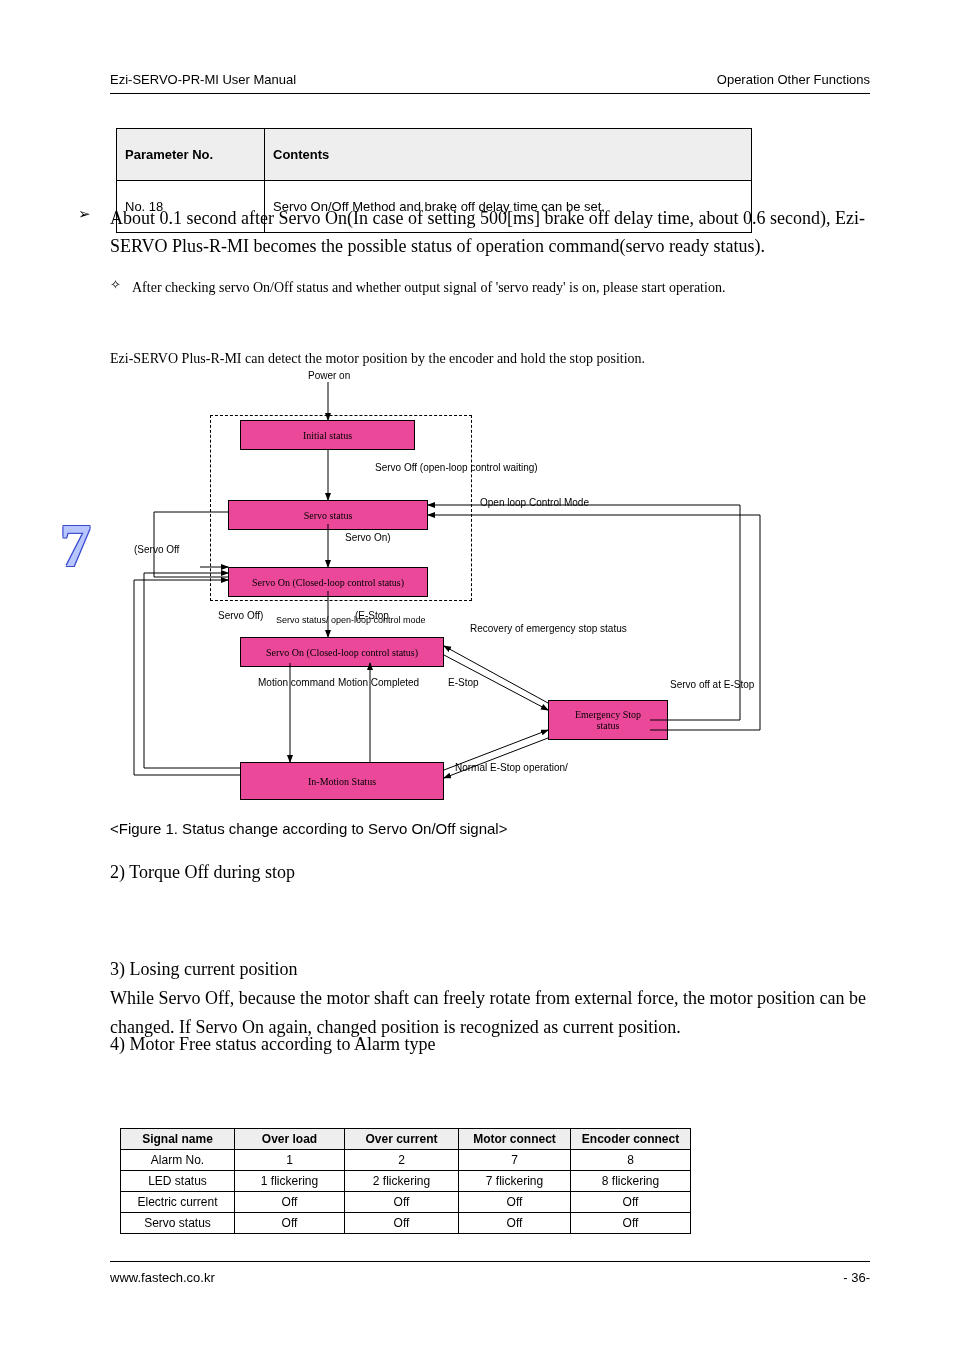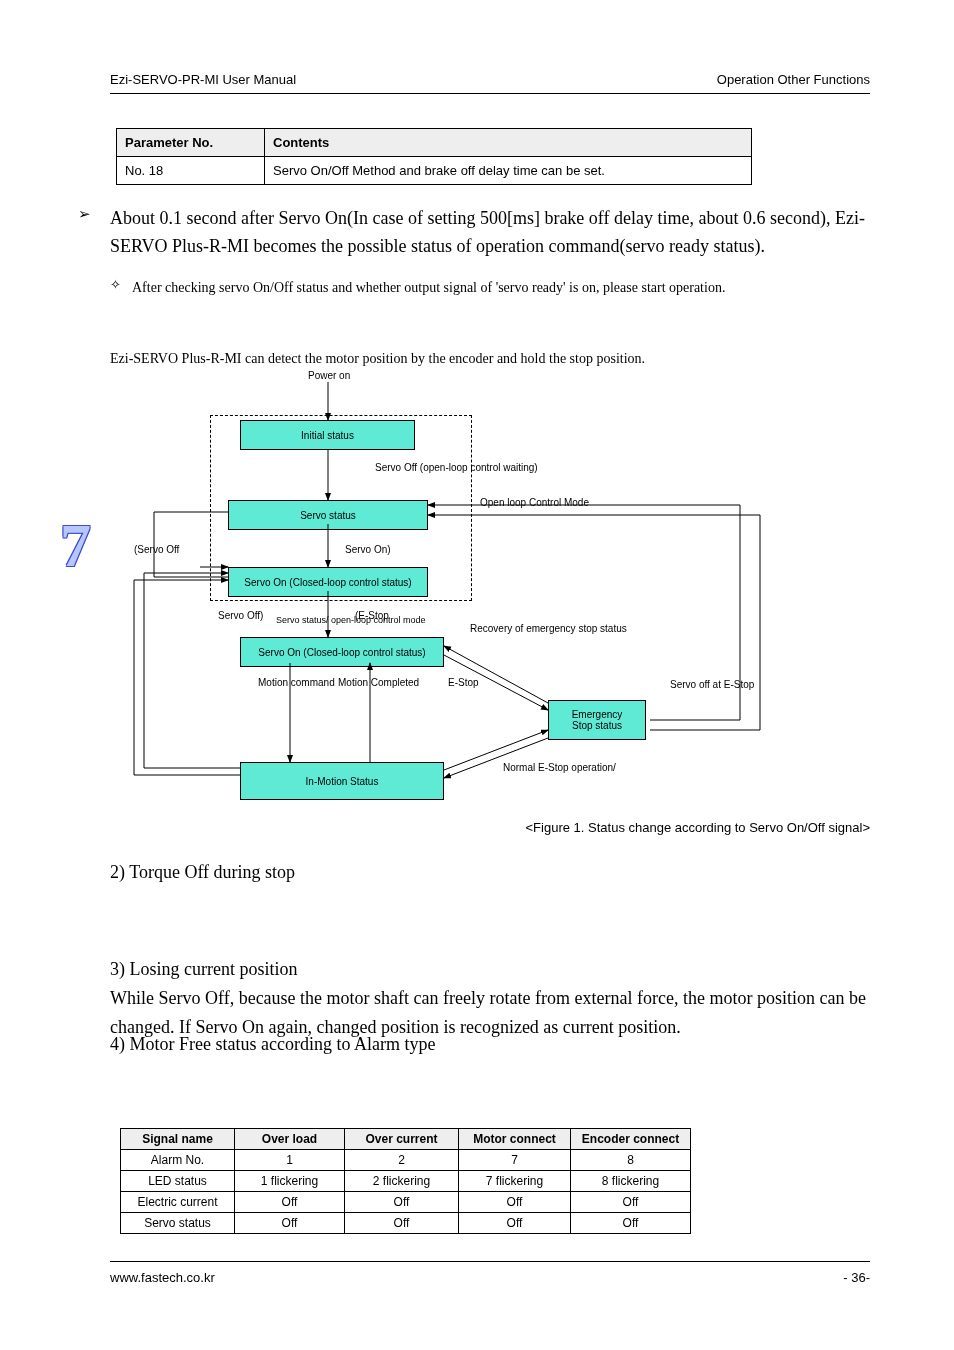--- a/index.html
+++ b/index.html
@@ -42,21 +42,21 @@
     position: absolute;
     top: 128px;
     left: 6px;
     border-collapse: collapse;
     width: 636px;
   }
   table.t1 th, table.t1 td {
     border: 1px solid #000;
     font-size: 13px;
     font-family: Arial, sans-serif;
-    padding: 6px 8px;
+    padding: 18px 8px;
     text-align: left;
   }
   table.t1 th { background: #eee; font-weight: bold; }
   .bullet-arrow {
     position: absolute;
     left: -32px;
     top: 205px;
     font-size: 15px;
   }
   .para1 {
@@ -104,45 +104,45 @@
     position: absolute;
     left: 0;
     top: 370px;
     width: 760px;
     height: 440px;
   }
   .fc svg { position: absolute; left: 0; top: 0; }
   .fc .box {
     position: absolute;
     border: 1px solid #000;
-    background: #5eead4;
+    background: #ec4899;
     font-size: 10px;
-    font-family: Liberation Sans, sans-serif;
+    font-family: Liberation Serif, serif;
     text-align: center;
     display: flex;
     align-items: center;
     justify-content: center;
     padding: 14px;
   }
   .fc .lbl {
     position: absolute;
     font-size: 10px;
     font-family: Arial, sans-serif;
     white-space: nowrap;
   }
   .dashed {
     position: absolute;
     border: 1px dashed #000;
   }
 
   .caption {
     position: absolute;
-    font-size: 13px;
-    font-family: Arial, sans-serif;
-    text-align: right;
+    font-size: 15px;
+    font-family: Arial, sans-serif;
+    text-align: left;
     width: 760px;
   }
 
   .para4 {
     position: absolute;
     left: 0;
     width: 760px;
     font-size: 18px;
     line-height: 1.6;
   }
@@ -211,38 +211,38 @@
   <div class="seven">7</div>
 
   <div class="fc">
     <div class="dashed" style="left:100px; top:45px; width:262px; height:186px;"></div>
 
     <div class="lbl" style="left:198px; top:0;">Power on</div>
     <div class="box" style="left:130px; top:50px; width:175px; height:30px;">Initial status</div>
     <div class="lbl" style="left:265px; top:92px;">Servo Off (open-loop control waiting)</div>
     <div class="box" style="left:118px; top:130px; width:200px; height:24px;">Servo status</div>
     <div class="lbl" style="left:370px; top:127px;">Open loop Control Mode</div>
-    <div class="lbl" style="left:235px; top:174px;">Servo On)</div>
+    <div class="lbl" style="left:235px; top:162px;">Servo On)</div>
     <div class="lbl" style="left:108px; top:240px;">Servo Off)</div>
     <div class="lbl" style="left:245px; top:240px;">(E-Stop</div>
     <div class="lbl" style="left:24px; top:174px;">(Servo Off</div>
 
     <div class="box" style="left:118px; top:197px; width:200px; height:24px;">Servo On (Closed-loop control status)</div>
 
     <div class="box" style="left:130px; top:267px; width:204px; height:26px;">Servo On (Closed-loop control status)</div>
     <div class="lbl" style="left:360px; top:253px;">Recovery of emergency stop status</div>
 
     <div class="lbl" style="left:148px; top:307px;">Motion command</div>
     <div class="lbl" style="left:228px; top:307px;">Motion Completed</div>
     <div class="lbl" style="left:338px; top:307px;">E-Stop</div>
 
     <div class="box" style="left:130px; top:392px; width:204px; height:38px;">In-Motion Status</div>
-    <div class="box" style="left:438px; top:330px; width:98px; height:40px;">Emergency Stop status</div>
-
-    <div class="lbl" style="left:345px; top:392px;margin-left:48px;">Normal E-Stop operation/</div>
+    <div class="box" style="left:438px; top:330px; width:120px; height:40px;">Emergency Stop status</div>
+
+    <div class="lbl" style="left:345px; top:392px;">Normal E-Stop operation/</div>
     <div class="lbl" style="left:560px; top:309px;">Servo off at E-Stop</div>
     <div class="lbl" style="left:166px; top:245px; font-size:9px;">Servo status/ open-loop control mode</div>
 
     <svg width="760" height="440">
       <defs>
         <marker id="ah" markerWidth="8" markerHeight="8" refX="7" refY="3" orient="auto">
           <path d="M0,0 L8,3 L0,6 Z" fill="#000"></path>
         </marker>
       </defs>
 

